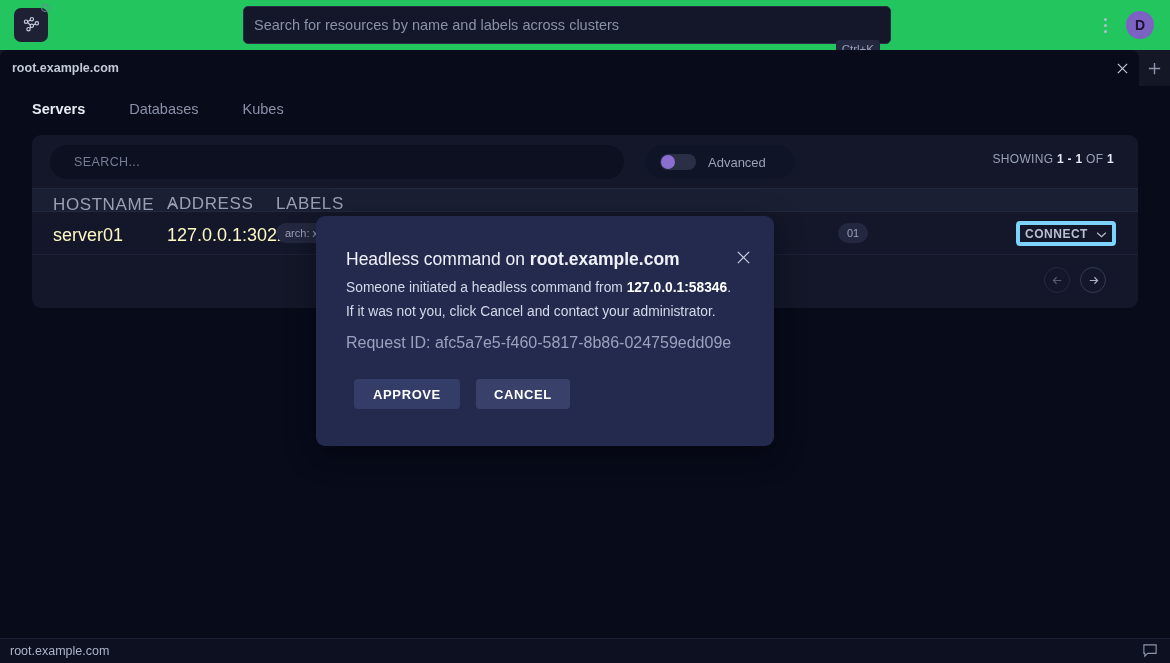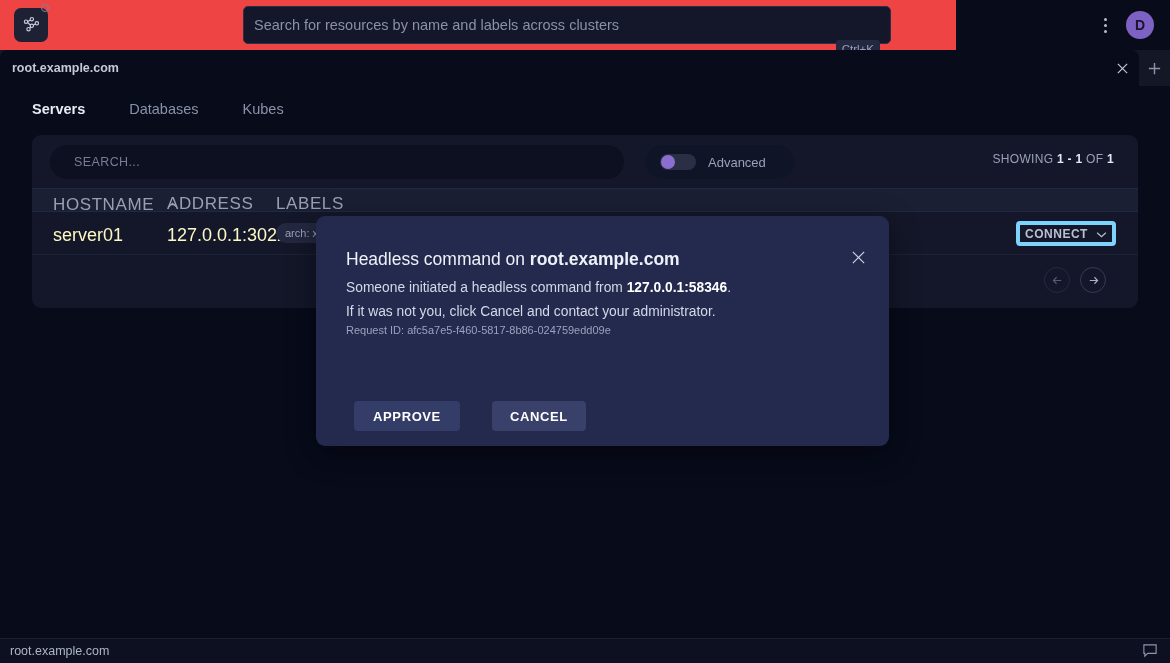--- a/index.html
+++ b/index.html
@@ -6,22 +6,22 @@
   html, body {
     width: 1170px; height: 663px;
     background: #070b1a;
     font-family: "Liberation Sans", sans-serif;
     overflow: hidden;
   }
   .app { position: relative; width: 1170px; height: 663px; background: #070b1a; }
 
   
   .topbar {
-    position: absolute; left: 0; top: 0; width: 956px; height: 50px;
-    background: #ef4444; display: flex; align-items: center;
+    position: absolute; left: 0; top: 0; width: 1170px; height: 50px;
+    background: #22c55e; display: flex; align-items: center;
   }
   .logo-wrap {
     position: absolute; left: 14px; top: 8px; width: 34px; height: 34px;
     border-radius: 7px; background: #1d2133;
     display: flex; align-items: center; justify-content: center;
   }
   .logo-badge {
     position: absolute; left: 41px; top: 4px;
     width: 8px; height: 8px; border-radius: 50%;
     border: 1.2px solid #7a829b; background: transparent;
@@ -152,45 +152,45 @@
   }
   .circle-btn {
     position: absolute; top: 12px; width: 26px; height: 26px; border-radius: 50%;
     border: 1px solid #343b56; display: flex; align-items: center; justify-content: center;
   }
   .circle-btn.prev { right: 68px; opacity: .55; }
   .circle-btn.next { right: 32px; }
 
   
   .modal {
-    position: absolute; left: 316px; top: 216px; width: 573px; height: 230px;
+    position: absolute; left: 316px; top: 216px; width: 458px; height: 230px;
     background: #232a4e; border-radius: 9px;
     box-shadow: 0 8px 30px rgba(0,0,0,.45);
   }
   .modal-title {
     position: absolute; left: 346px; top: 249px;
     font-size: 17.5px; color: #eef1f8;
   }
   .modal-title b { font-weight: bold; }
   .modal-close {
     position: absolute; right: 20px; top: 30px; width: 22px; height: 22px;
     display: flex; align-items: center; justify-content: center;
   }
   .modal-body {
     position: absolute; left: 30px; top: 60px; width: 470px;
   }
   .modal-body p {
     font-size: 13.8px; color: #d3d9e8; line-height: 24px;
   }
   .modal-body p b { font-weight: bold; color: #ffffff; }
   .req-id {
-    font-size: 11px; color: #9aa2bd;
+    margin-top: 10px; font-size: 16px; color: #9aa2bd;
   }
   .modal-actions {
-    position: absolute; left: 346px; top: 401px; display: flex; gap: 32px; padding-left: 8px;
+    position: absolute; left: 346px; top: 379px; display: flex; gap: 16px; padding-left: 8px;
   }
   .btn {
     height: 30px; border-radius: 4px; background: #343c68;
     color: #ffffff; font-size: 13px; font-weight: bold; letter-spacing: .6px;
     display: flex; align-items: center; justify-content: center;
   }
   .btn.approve { width: 106px; }
   .btn.cancel  { width: 94px; background: #39406a; }
 
   

